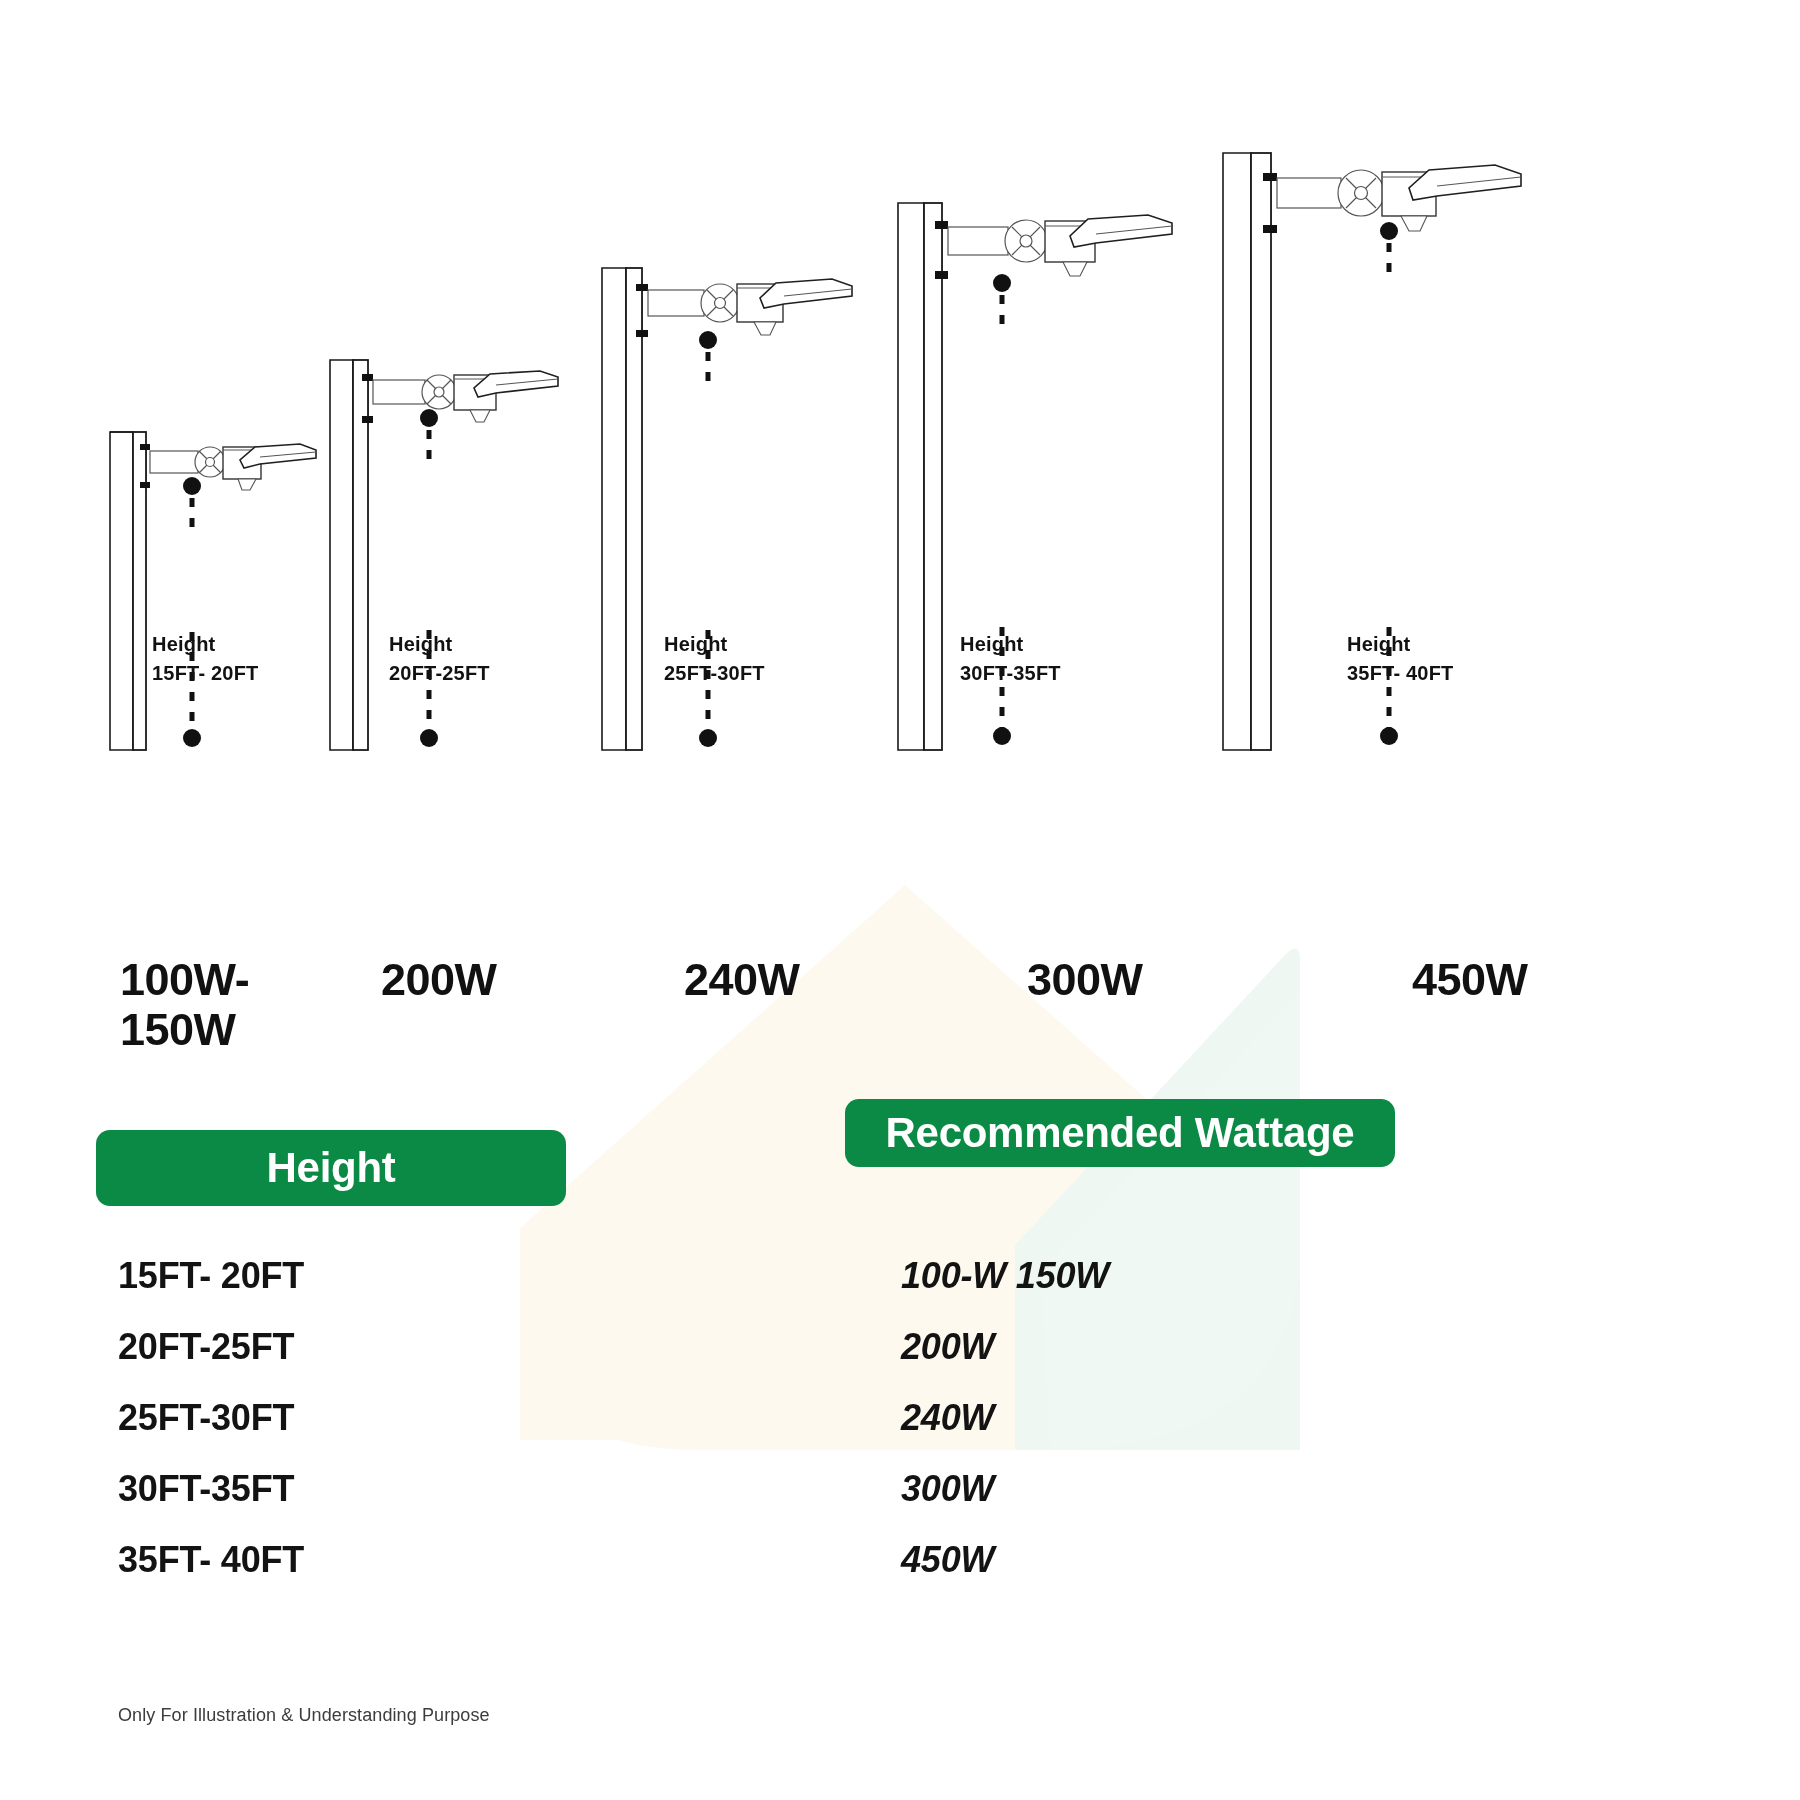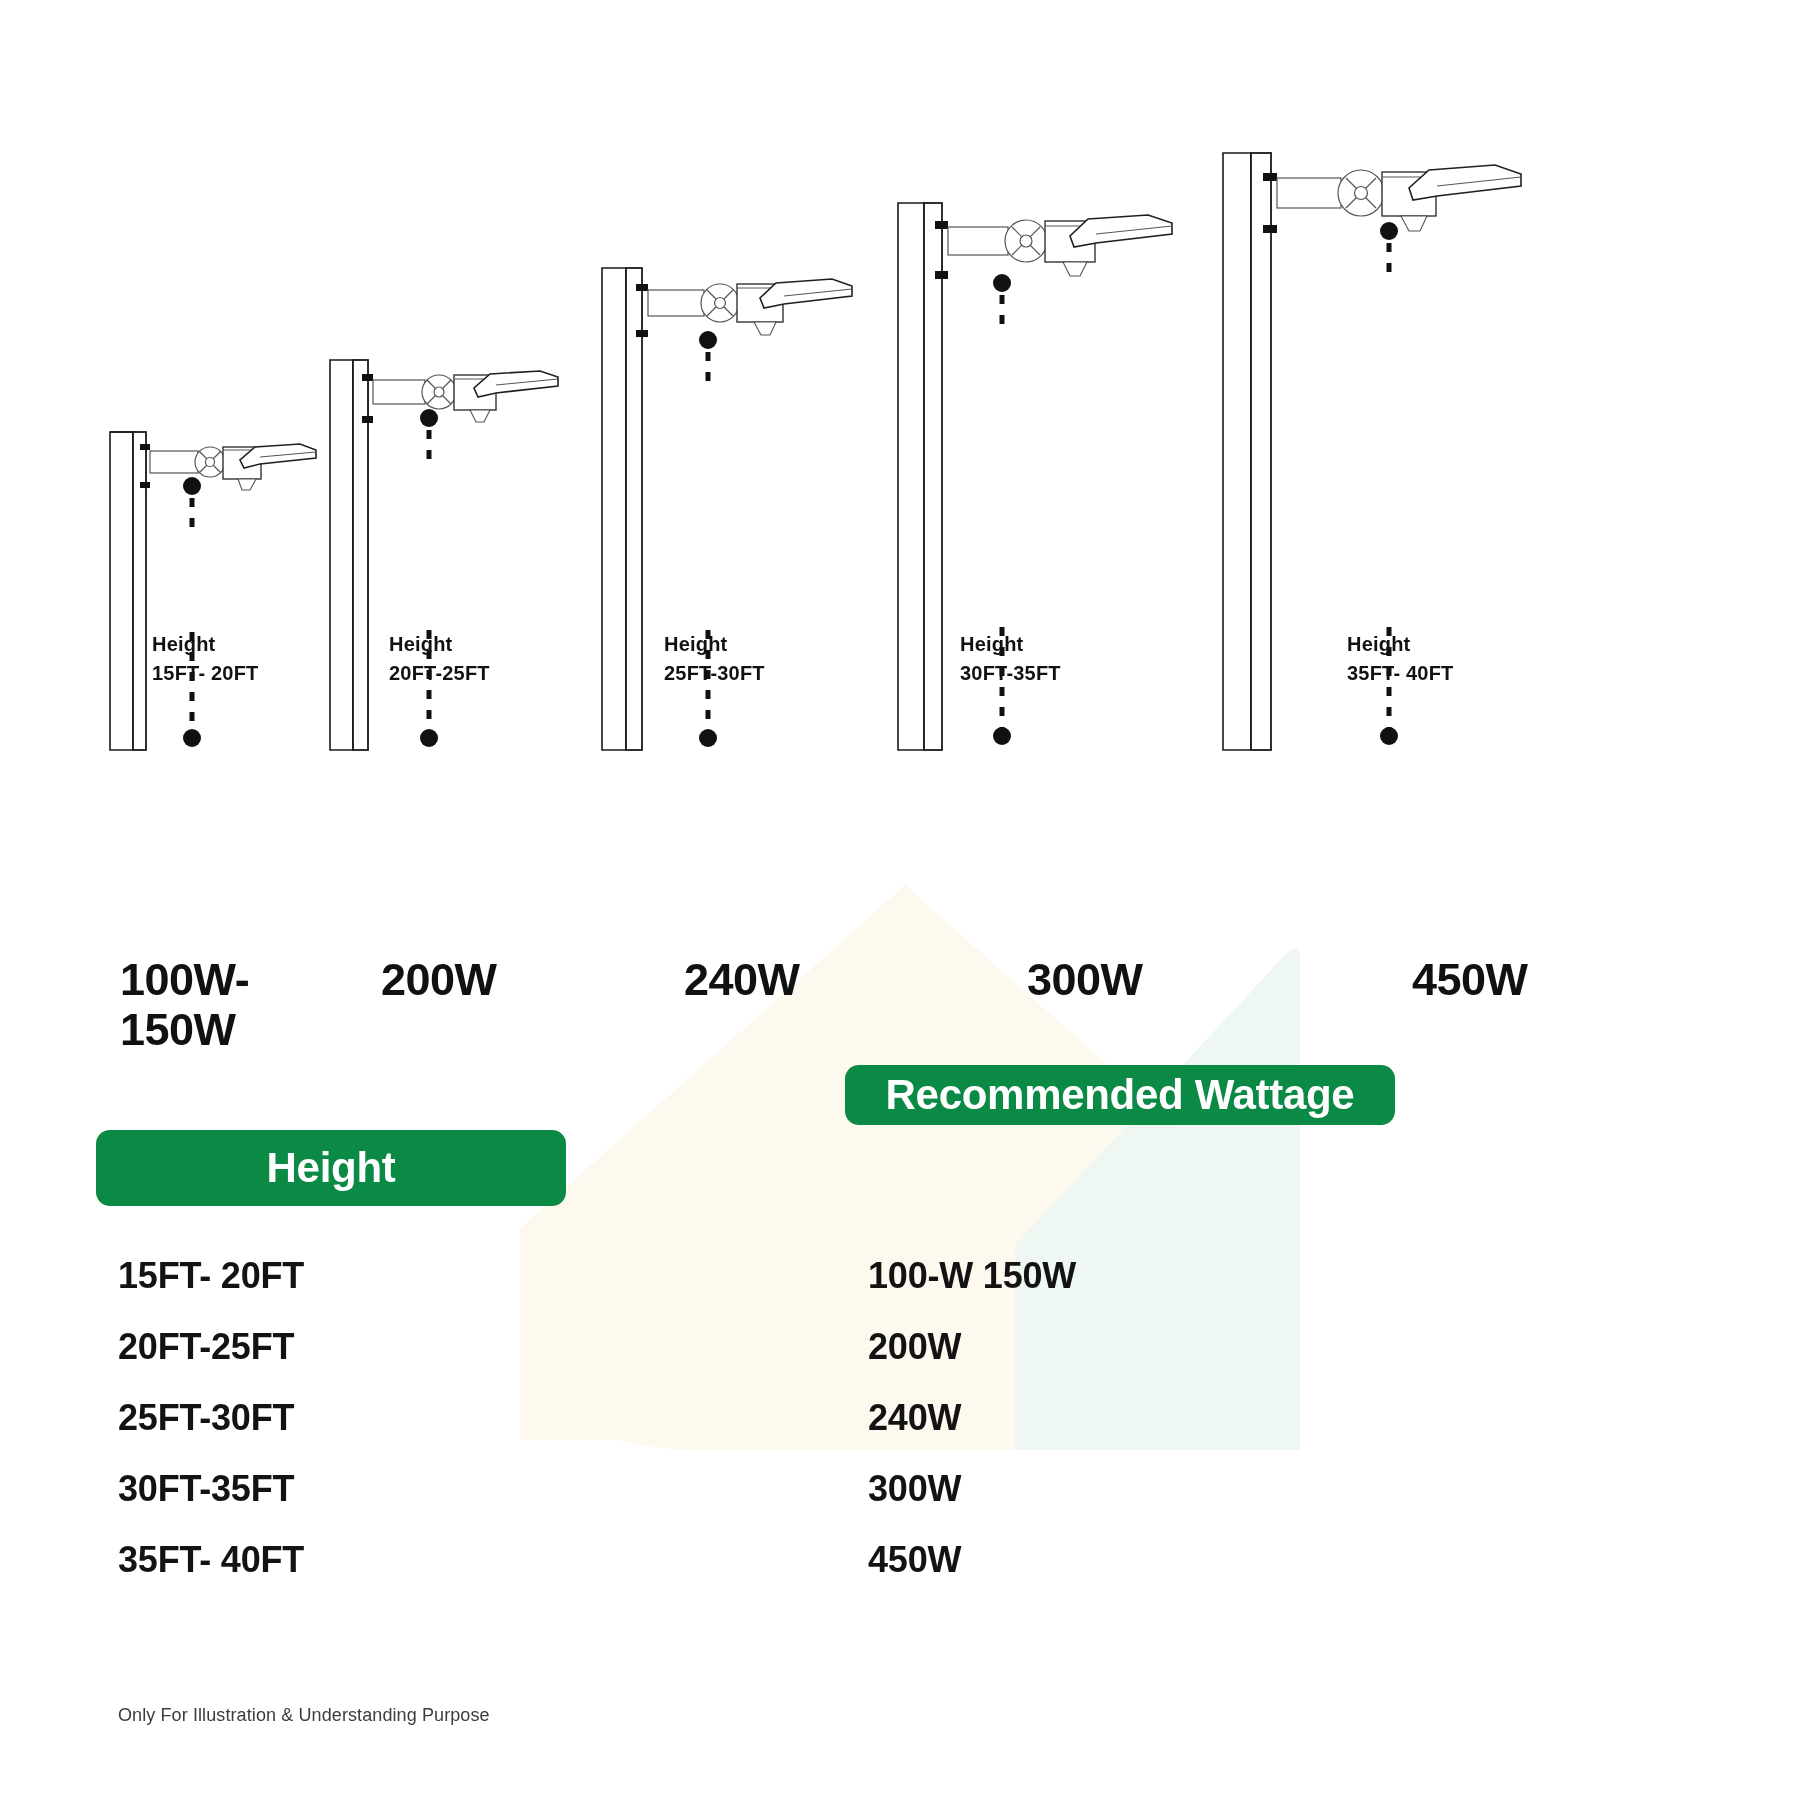--- a/index.html
+++ b/index.html
@@ -65,39 +65,39 @@
   }
   .pill-text {
     color: #ffffff;
     font-family: "Liberation Sans", sans-serif;
     font-size: 42px;
     font-weight: 700;
     letter-spacing: -0.3px;
     white-space: nowrap;
   }
   #pill-height { left: 96px;  top: 1130px; width: 470px; height: 76px; }
-  #pill-watt   { left: 845px; top: 1065px; width: 550px; height: 60px; }
+  #pill-watt   { left: 845px; top: 1099px; width: 550px; height: 68px; }
 
   
   .table-body { position: absolute; left: 0; top: 1255px; width: 1800px; z-index: 3; }
   .trow {
     position: relative;
     height: 71px;
   }
   .cell {
     position: absolute;
     font-family: "Liberation Sans", sans-serif;
     font-size: 36px;
     font-weight: 700;
     color: #131313;
     letter-spacing: -0.2px;
     white-space: nowrap;
   }
   .cell-height { left: 118px; }
-  .cell-watt   { left: 868px; }
+  .cell-watt   { left: 901px; font-style: italic; }
 
   
   .footer-note {
     position: absolute;
     left: 118px; top: 1705px;
     font-family: "Liberation Sans", sans-serif;
     font-size: 18px;
     font-weight: 400;
     color: #3c3c3c;
     letter-spacing: 0.1px;

